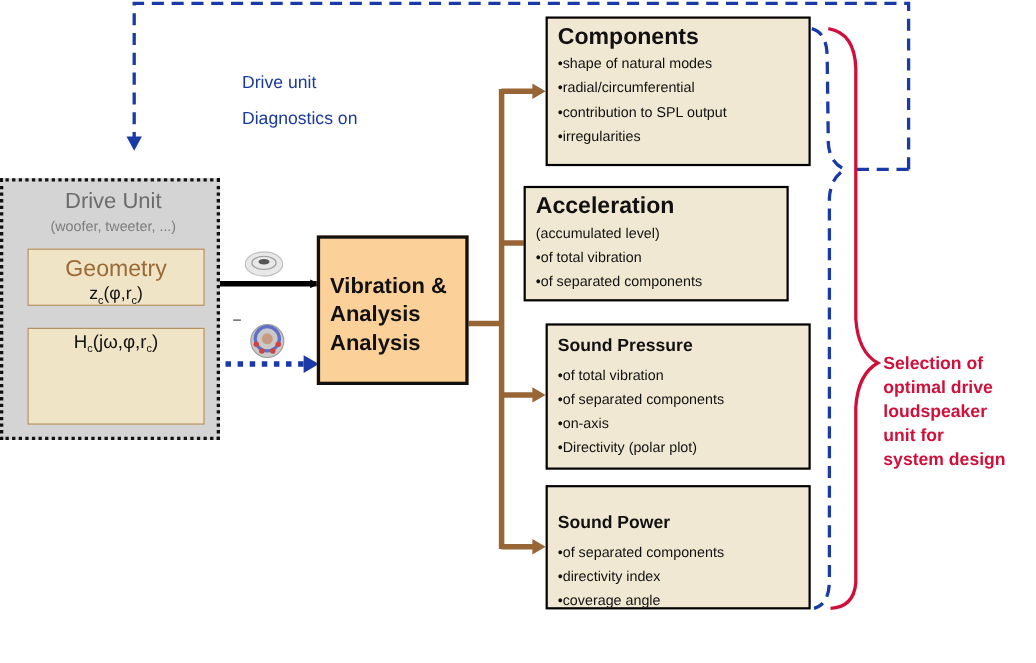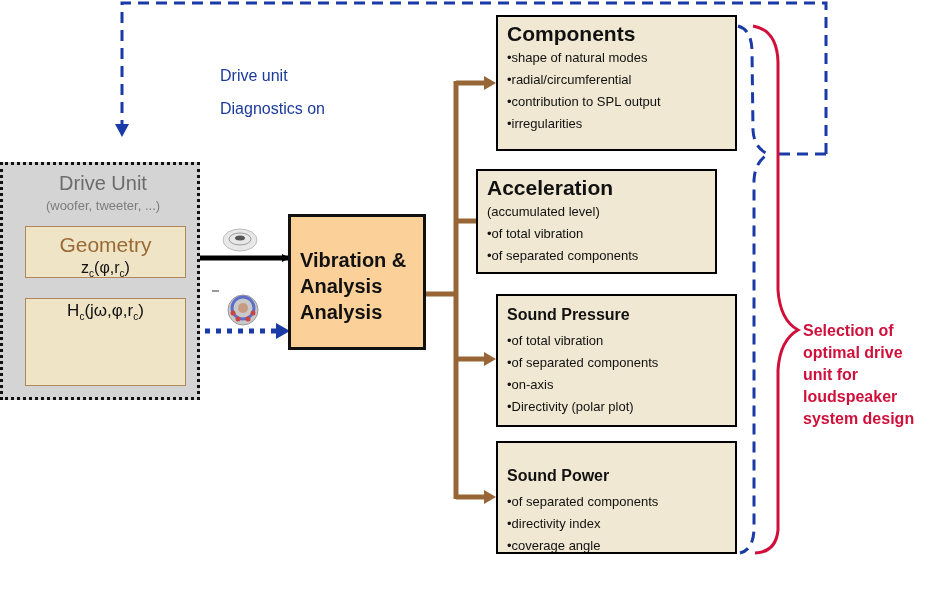--- a/index.html
+++ b/index.html
@@ -140,16 +140,16 @@
 <div class="abs result" style="left:496px; top:441px; width:241px; height:113px;">
   <div class="rtitle big" style="margin-top:14px;">Sound Power</div>
   <div class="ritem">•of separated components</div>
   <div class="ritem">•directivity index</div>
   <div class="ritem">•coverage angle</div>
 </div>
 
 <div class="abs selection">
   <div>Selection of</div>
   <div>optimal drive</div>
+  <div>loudspeaker</div>
   <div>unit for</div>
-  <div>loudspeaker</div>
   <div>system design</div>
 </div>
 
 </body></html>

